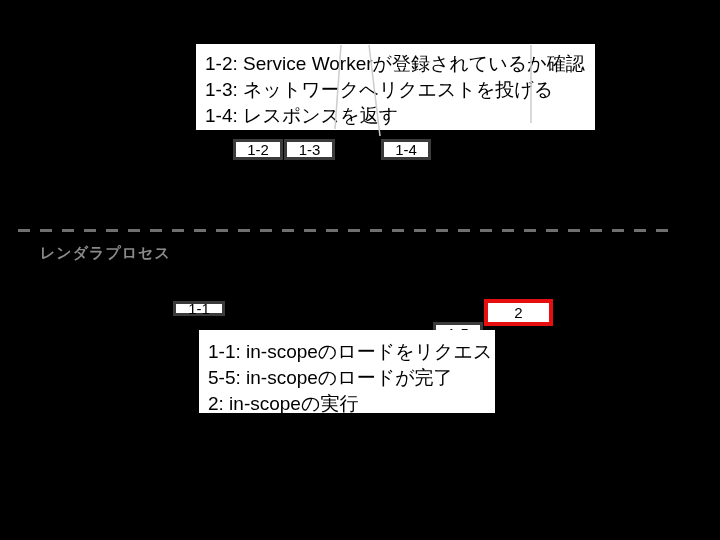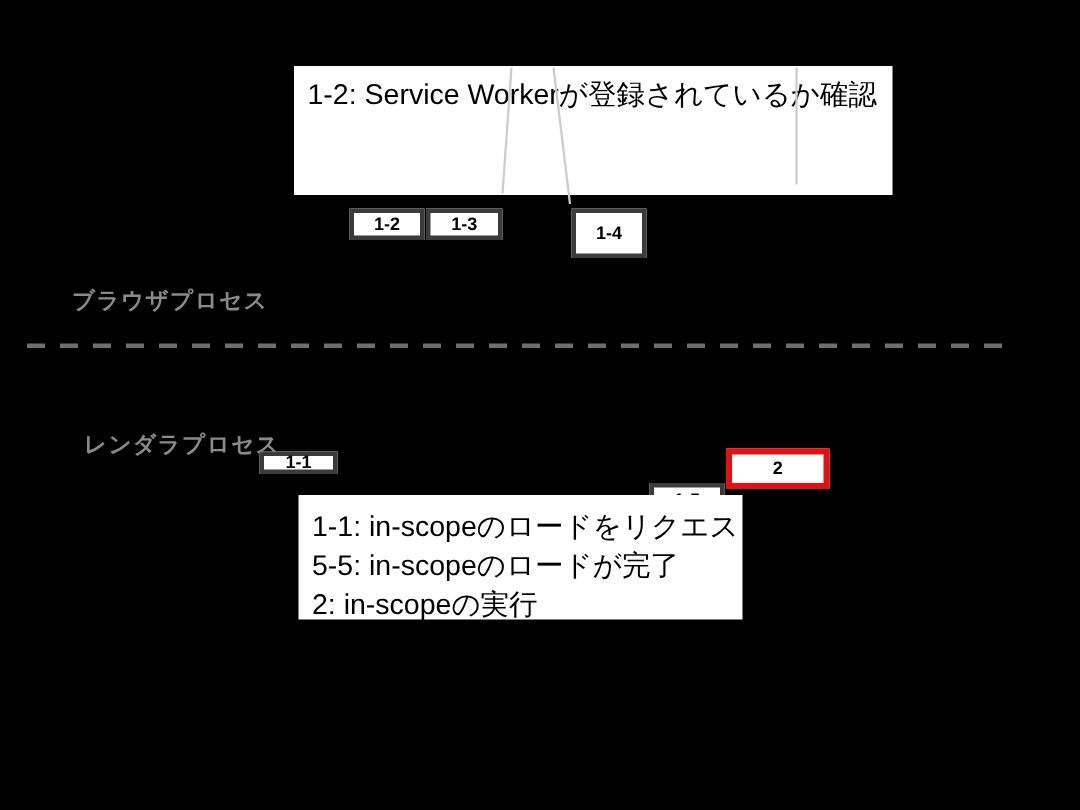--- a/index.html
+++ b/index.html
@@ -11,67 +11,68 @@
     position:absolute;background:#fff;color:#000;
     font-size:19px;line-height:26px;box-sizing:border-box;
   }
   .callout .line{white-space:nowrap;}
   #top-callout{left:196px;top:44px;width:399px;height:86px;padding:7px 0 0 9px;}
   #bottom-callout{left:199px;top:330px;width:296px;height:83px;padding:9px 0 0 9px;}
   .step-box{
     position:absolute;background:#fff;color:#000;
     border:3px solid #3b3b3b;box-sizing:border-box;
     display:flex;align-items:center;justify-content:center;
-    font-size:12px;line-height:15px;font-weight:bold;
+    font-size:15px;line-height:15px;
   }
   .step-box.highlight{border:4px solid #e60e0e;}
   #box-12{left:233px;top:139px;width:50px;height:21px;}
   #box-13{left:284px;top:139px;width:51px;height:21px;justify-content:center;}
-  #box-14{left:381px;top:139px;width:50px;height:33px;}
+  #box-14{left:381px;top:139px;width:50px;height:21px;}
   #box-11{left:173px;top:301px;width:52px;height:15px;}
   #box-15{left:433px;top:302px;width:50px;height:22px;margin-top:20px;}
   #box-2 {left:484px;top:299px;width:69px;height:27px;}
   .lane-label{
     position:absolute;color:#8a8a8a;font-size:15px;line-height:18px;
     font-weight:600;letter-spacing:1px;white-space:nowrap;
   }
   #lane-browser{left:48px;top:192px;}
-  #lane-renderer{left:56px;top:244px;margin-top:44px;}
+  #lane-renderer{left:40px;top:244px;}
   .divider{
     position:absolute;left:18px;top:229px;width:658px;height:3px;
     background:repeating-linear-gradient(90deg,#6f6f6f 0 12px,transparent 12px 22px);
   }
   .leader-lines{position:absolute;left:0;top:0;pointer-events:none;}
 </style>
 </head>
 <body>
 
 <div class="slide">
 
   <div class="callout" id="top-callout">
     <div class="line">1-2: Service Workerが登録されているか確認</div>
+    <div class="line">1-3: ネットワークへリクエストを投げる</div>
+    <div class="line">1-4: レスポンスを返す</div>
   </div>
 
   <svg class="leader-lines" width="720" height="540">
     <line x1="341" y1="45" x2="335" y2="129" stroke="#cccccc" stroke-width="1.5"></line>
     <line x1="369" y1="45" x2="380" y2="136" stroke="#cccccc" stroke-width="1.5"></line>
     <line x1="531" y1="45" x2="531" y2="123" stroke="#cccccc" stroke-width="1.5"></line>
   </svg>
 
   <div class="step-box" id="box-12">
     <span>1-2</span>
   </div>
   <div class="step-box" id="box-13">
     <span>1-3</span>
   </div>
   <div class="step-box" id="box-14">
     <span>1-4</span>
   </div>
 
-  <div class="lane-label" id="lane-browser">ブラウザプロセス</div>
   <div class="divider"></div>
   <div class="lane-label" id="lane-renderer">レンダラプロセス</div>
 
   <div class="step-box" id="box-11">
     <span>1-1</span>
   </div>
   <div class="step-box" id="box-15">
     <span>1-5</span>
   </div>
   <div class="step-box highlight" id="box-2">

